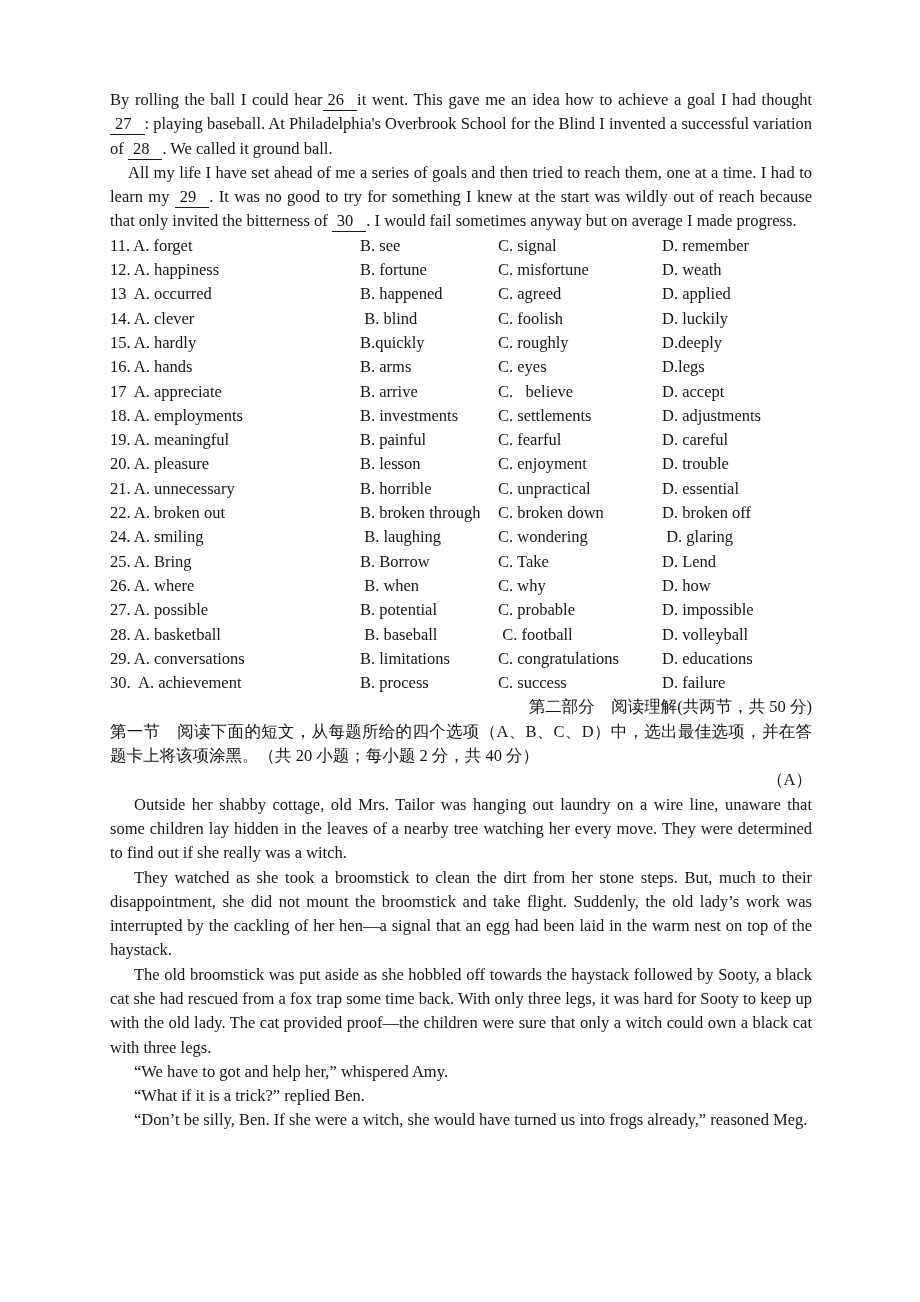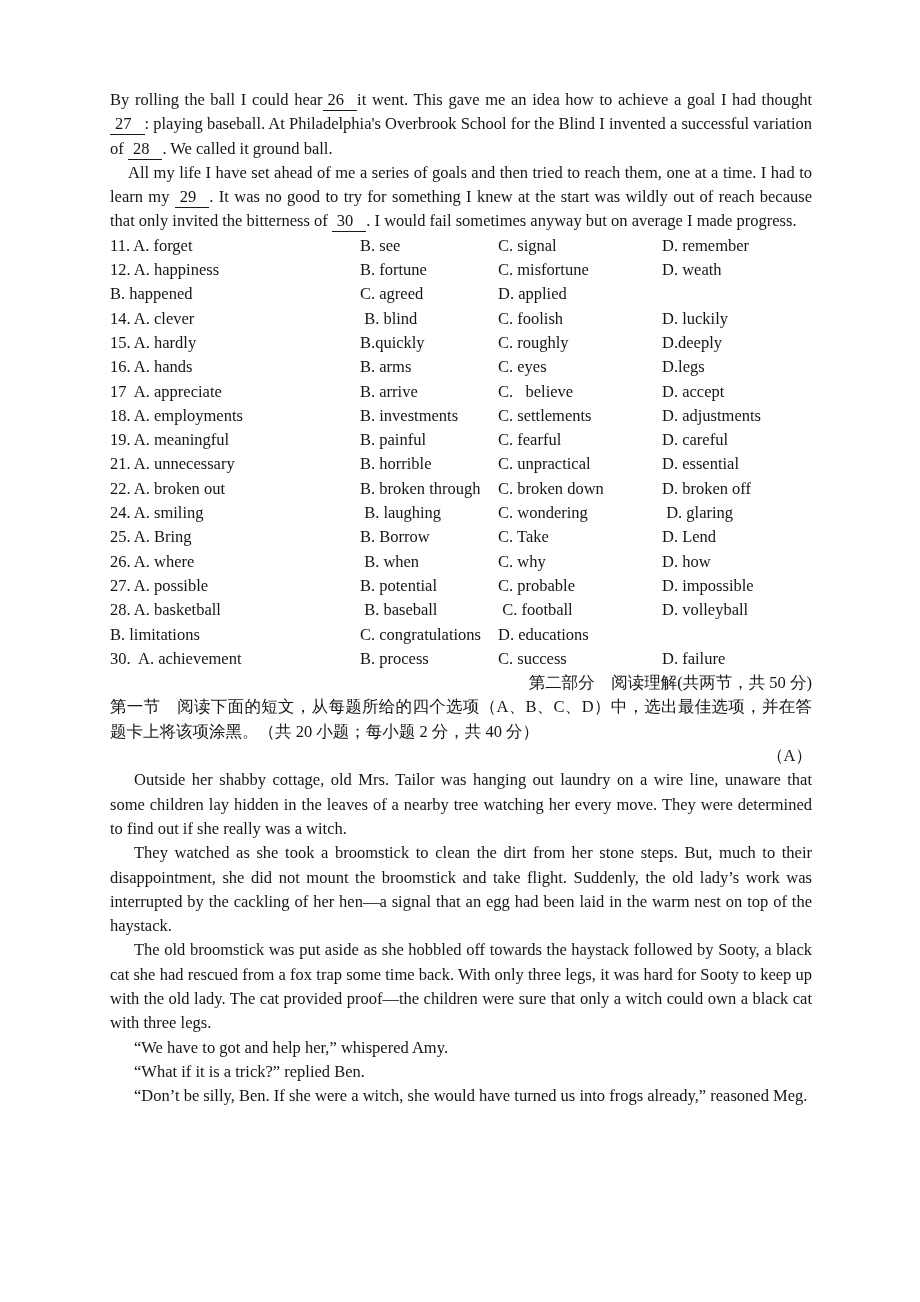--- a/index.html
+++ b/index.html
@@ -52,20 +52,21 @@
       </div>
 
       <div class="opt-row">
         <span class="opt-cell">12. A. happiness</span>
         <span class="opt-cell">B. fortune</span>
         <span class="opt-cell">C. misfortune</span>
         <span class="opt-cell">D. weath</span>
       </div>
 
       <div class="opt-row">
+        <span class="opt-cell">13  A. occurred</span>
         <span class="opt-cell">B. happened</span>
         <span class="opt-cell">C. agreed</span>
         <span class="opt-cell">D. applied</span>
       </div>
 
       <div class="opt-row">
         <span class="opt-cell">14. A. clever</span>
         <span class="opt-cell"> B. blind</span>
         <span class="opt-cell">C. foolish</span>
         <span class="opt-cell">D. luckily</span>
@@ -99,20 +100,26 @@
         <span class="opt-cell">D. adjustments</span>
       </div>
 
       <div class="opt-row">
         <span class="opt-cell">19. A. meaningful</span>
         <span class="opt-cell">B. painful</span>
         <span class="opt-cell">C. fearful</span>
         <span class="opt-cell">D. careful</span>
       </div>
 
+      <div class="opt-row">
+        <span class="opt-cell">20. A. pleasure</span>
+        <span class="opt-cell">B. lesson</span>
+        <span class="opt-cell">C. enjoyment</span>
+        <span class="opt-cell">D. trouble</span>
+      </div>
 
       <div class="opt-row">
         <span class="opt-cell">21. A. unnecessary</span>
         <span class="opt-cell">B. horrible</span>
         <span class="opt-cell">C. unpractical</span>
         <span class="opt-cell">D. essential</span>
       </div>
 
       <div class="opt-row">
         <span class="opt-cell">22. A. broken out</span>
@@ -151,20 +158,21 @@
       </div>
 
       <div class="opt-row">
         <span class="opt-cell">28. A. basketball</span>
         <span class="opt-cell"> B. baseball</span>
         <span class="opt-cell"> C. football</span>
         <span class="opt-cell">D. volleyball</span>
       </div>
 
       <div class="opt-row">
+        <span class="opt-cell">29. A. conversations</span>
         <span class="opt-cell">B. limitations</span>
         <span class="opt-cell">C. congratulations</span>
         <span class="opt-cell">D. educations</span>
       </div>
 
       <div class="opt-row">
         <span class="opt-cell">30.  A. achievement</span>
         <span class="opt-cell">B. process</span>
         <span class="opt-cell">C. success</span>
         <span class="opt-cell">D. failure</span>

